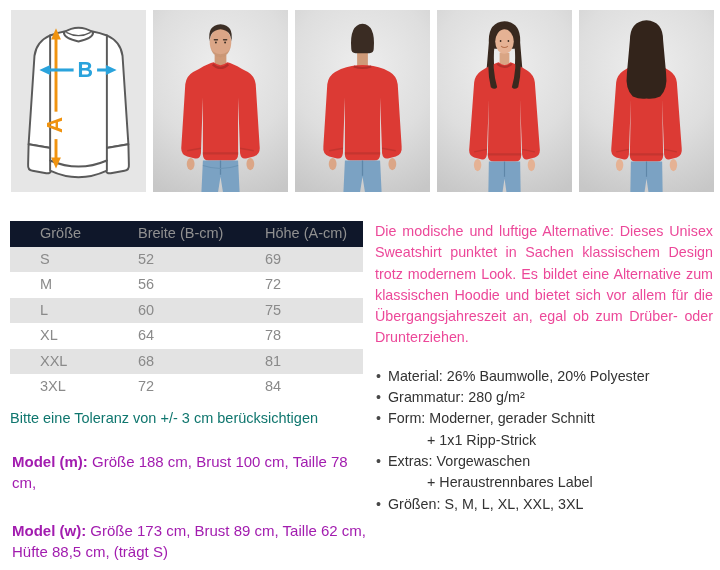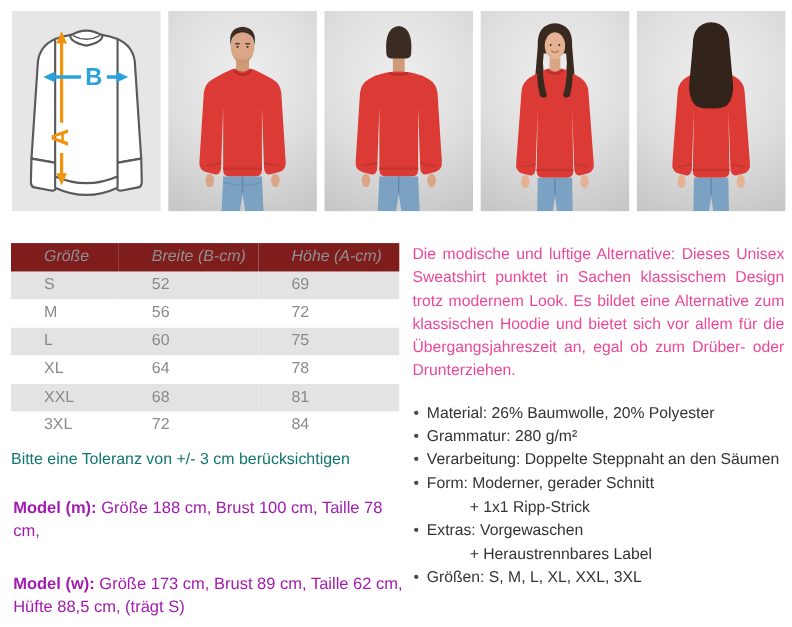--- a/index.html
+++ b/index.html
@@ -22,21 +22,21 @@
   .content { display:flex; margin-top:29px; }
   .col-left  { margin-left:10px; width:353px; }
   .col-right { margin-left:12px; width:338px; }
 
   table.sizes { border-collapse:collapse; table-layout:fixed; width:353px; }
   table.sizes col.c1 { width:98px; } table.sizes col.c2 { width:127px; } table.sizes col.c3 { width:128px; }
   table.sizes th, table.sizes td {
     text-align:left; font-weight:normal;
     padding:4px 0 4px 30px; line-height:17.5px; font-size:14.5px;
   }
-  table.sizes thead tr { background:#7f1d1d;font-style:italic; }
+  table.sizes thead tr { background:#0f172a; }
   table.sizes th { color:#909090; }
   table.sizes td { color:#8a8a8a; }
   table.sizes tbody tr:nth-child(odd) { background:#e3e3e3; }
 
   .tolerance { margin:10px 0 0 0; font-size:14.5px; color:#0f766e; }
 
   .models { margin-top:25px; width:360px; }
   .model { margin:0 0 26px 2px; font-size:15px; line-height:21.5px; color:#a21caf; }
   .model b { font-weight:bold; }
 
@@ -223,21 +223,20 @@
         <p class="model"><b>Model (m):</b> <span>Größe 188 cm, Brust 100 cm, Taille 78 cm,</span><br></p>
         <p class="model"><b>Model (w):</b> <span>Größe 173 cm, Brust 89 cm, Taille 62 cm,</span><br><span>Hüfte 88,5 cm, (trägt S)</span></p>
       </div>
   </div>
 
   <div class="col-right">
     <p class="description">Die modische und luftige Alternative: Dieses Unisex Sweatshirt punktet in Sachen klassischem Design trotz modernem Look. Es bildet eine Alternative zum klassischen Hoodie und bietet sich vor allem für die Übergangsjahreszeit an, egal ob zum Drüber- oder Drunterziehen.</p>
     <ul class="features">
         <li class="b"><span>Material: 26% Baumwolle, 20% Polyester</span></li>
         <li class="b"><span>Grammatur: 280 g/m²</span></li>
-        <li class="b"><span>Verarbeitung: Doppelte Steppnaht an den Säumen</span></li>
         <li class="b"><span>Form: Moderner, gerader Schnitt</span></li>
         <li class="i"><span>+ 1x1 Ripp-Strick</span></li>
         <li class="b"><span>Extras: Vorgewaschen</span></li>
         <li class="i"><span>+ Heraustrennbares Label</span></li>
         <li class="b"><span>Größen: S, M, L, XL, XXL, 3XL</span></li>
       </ul>
   </div>
 
 </div>
 

